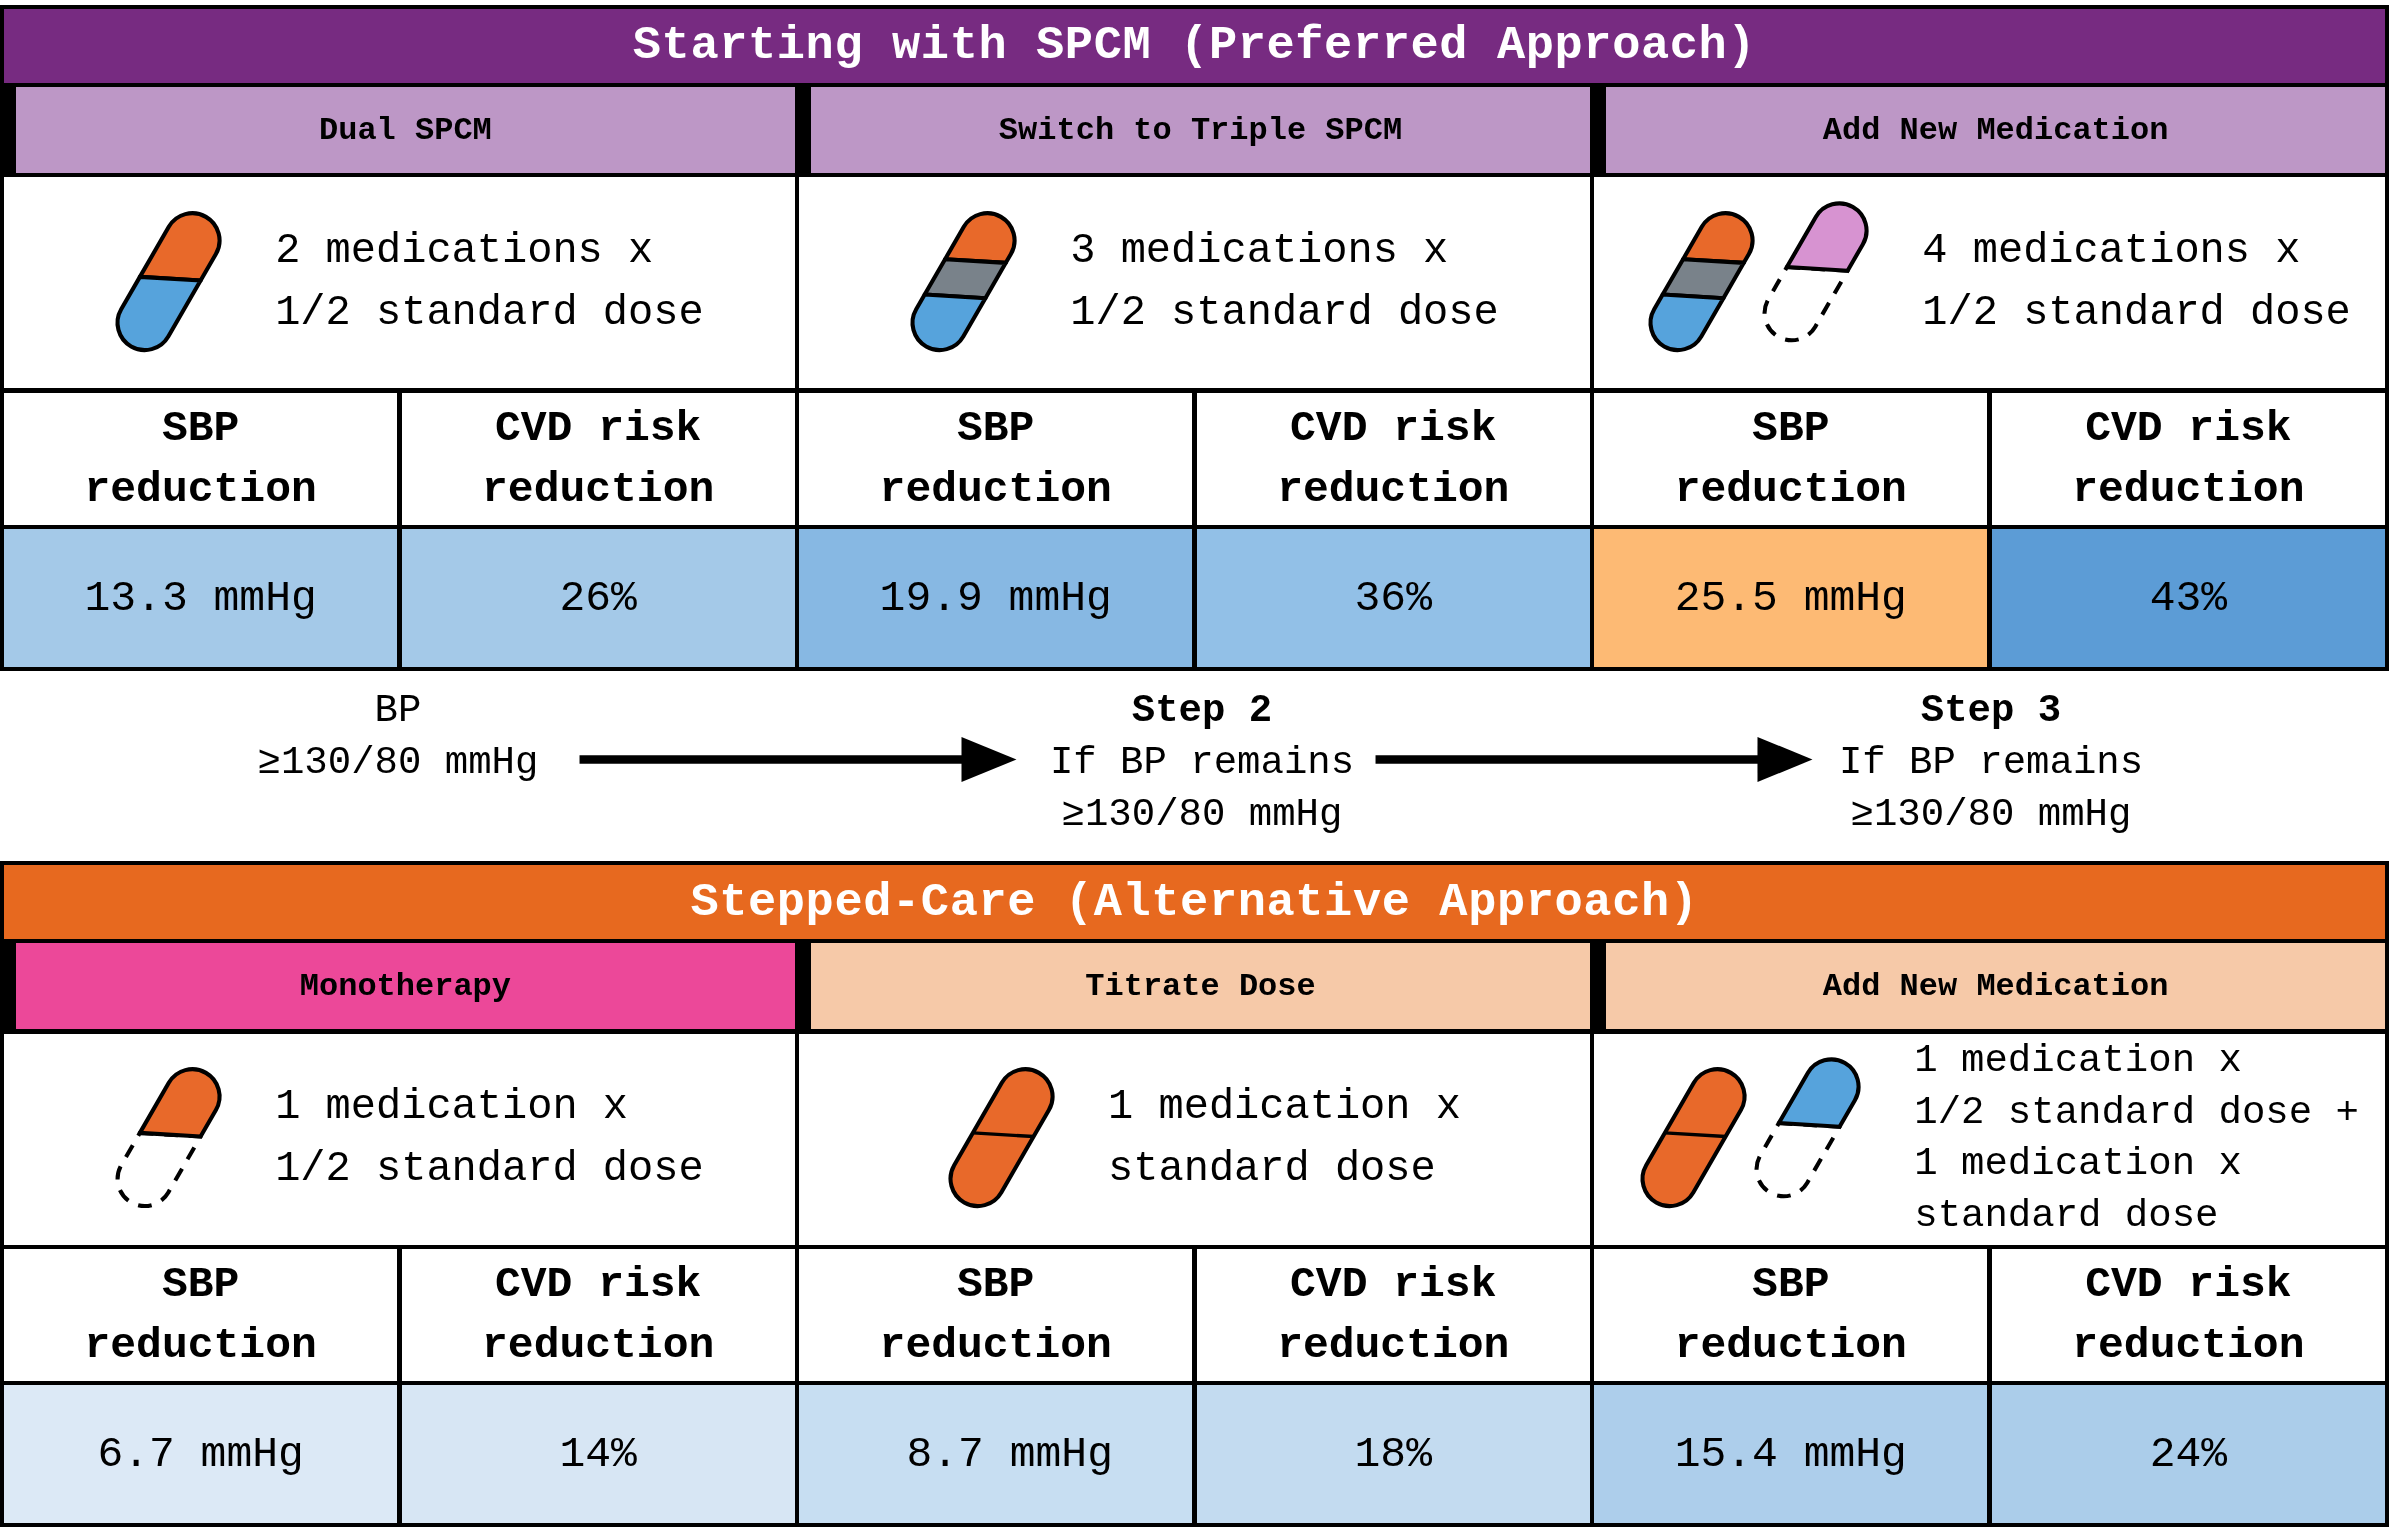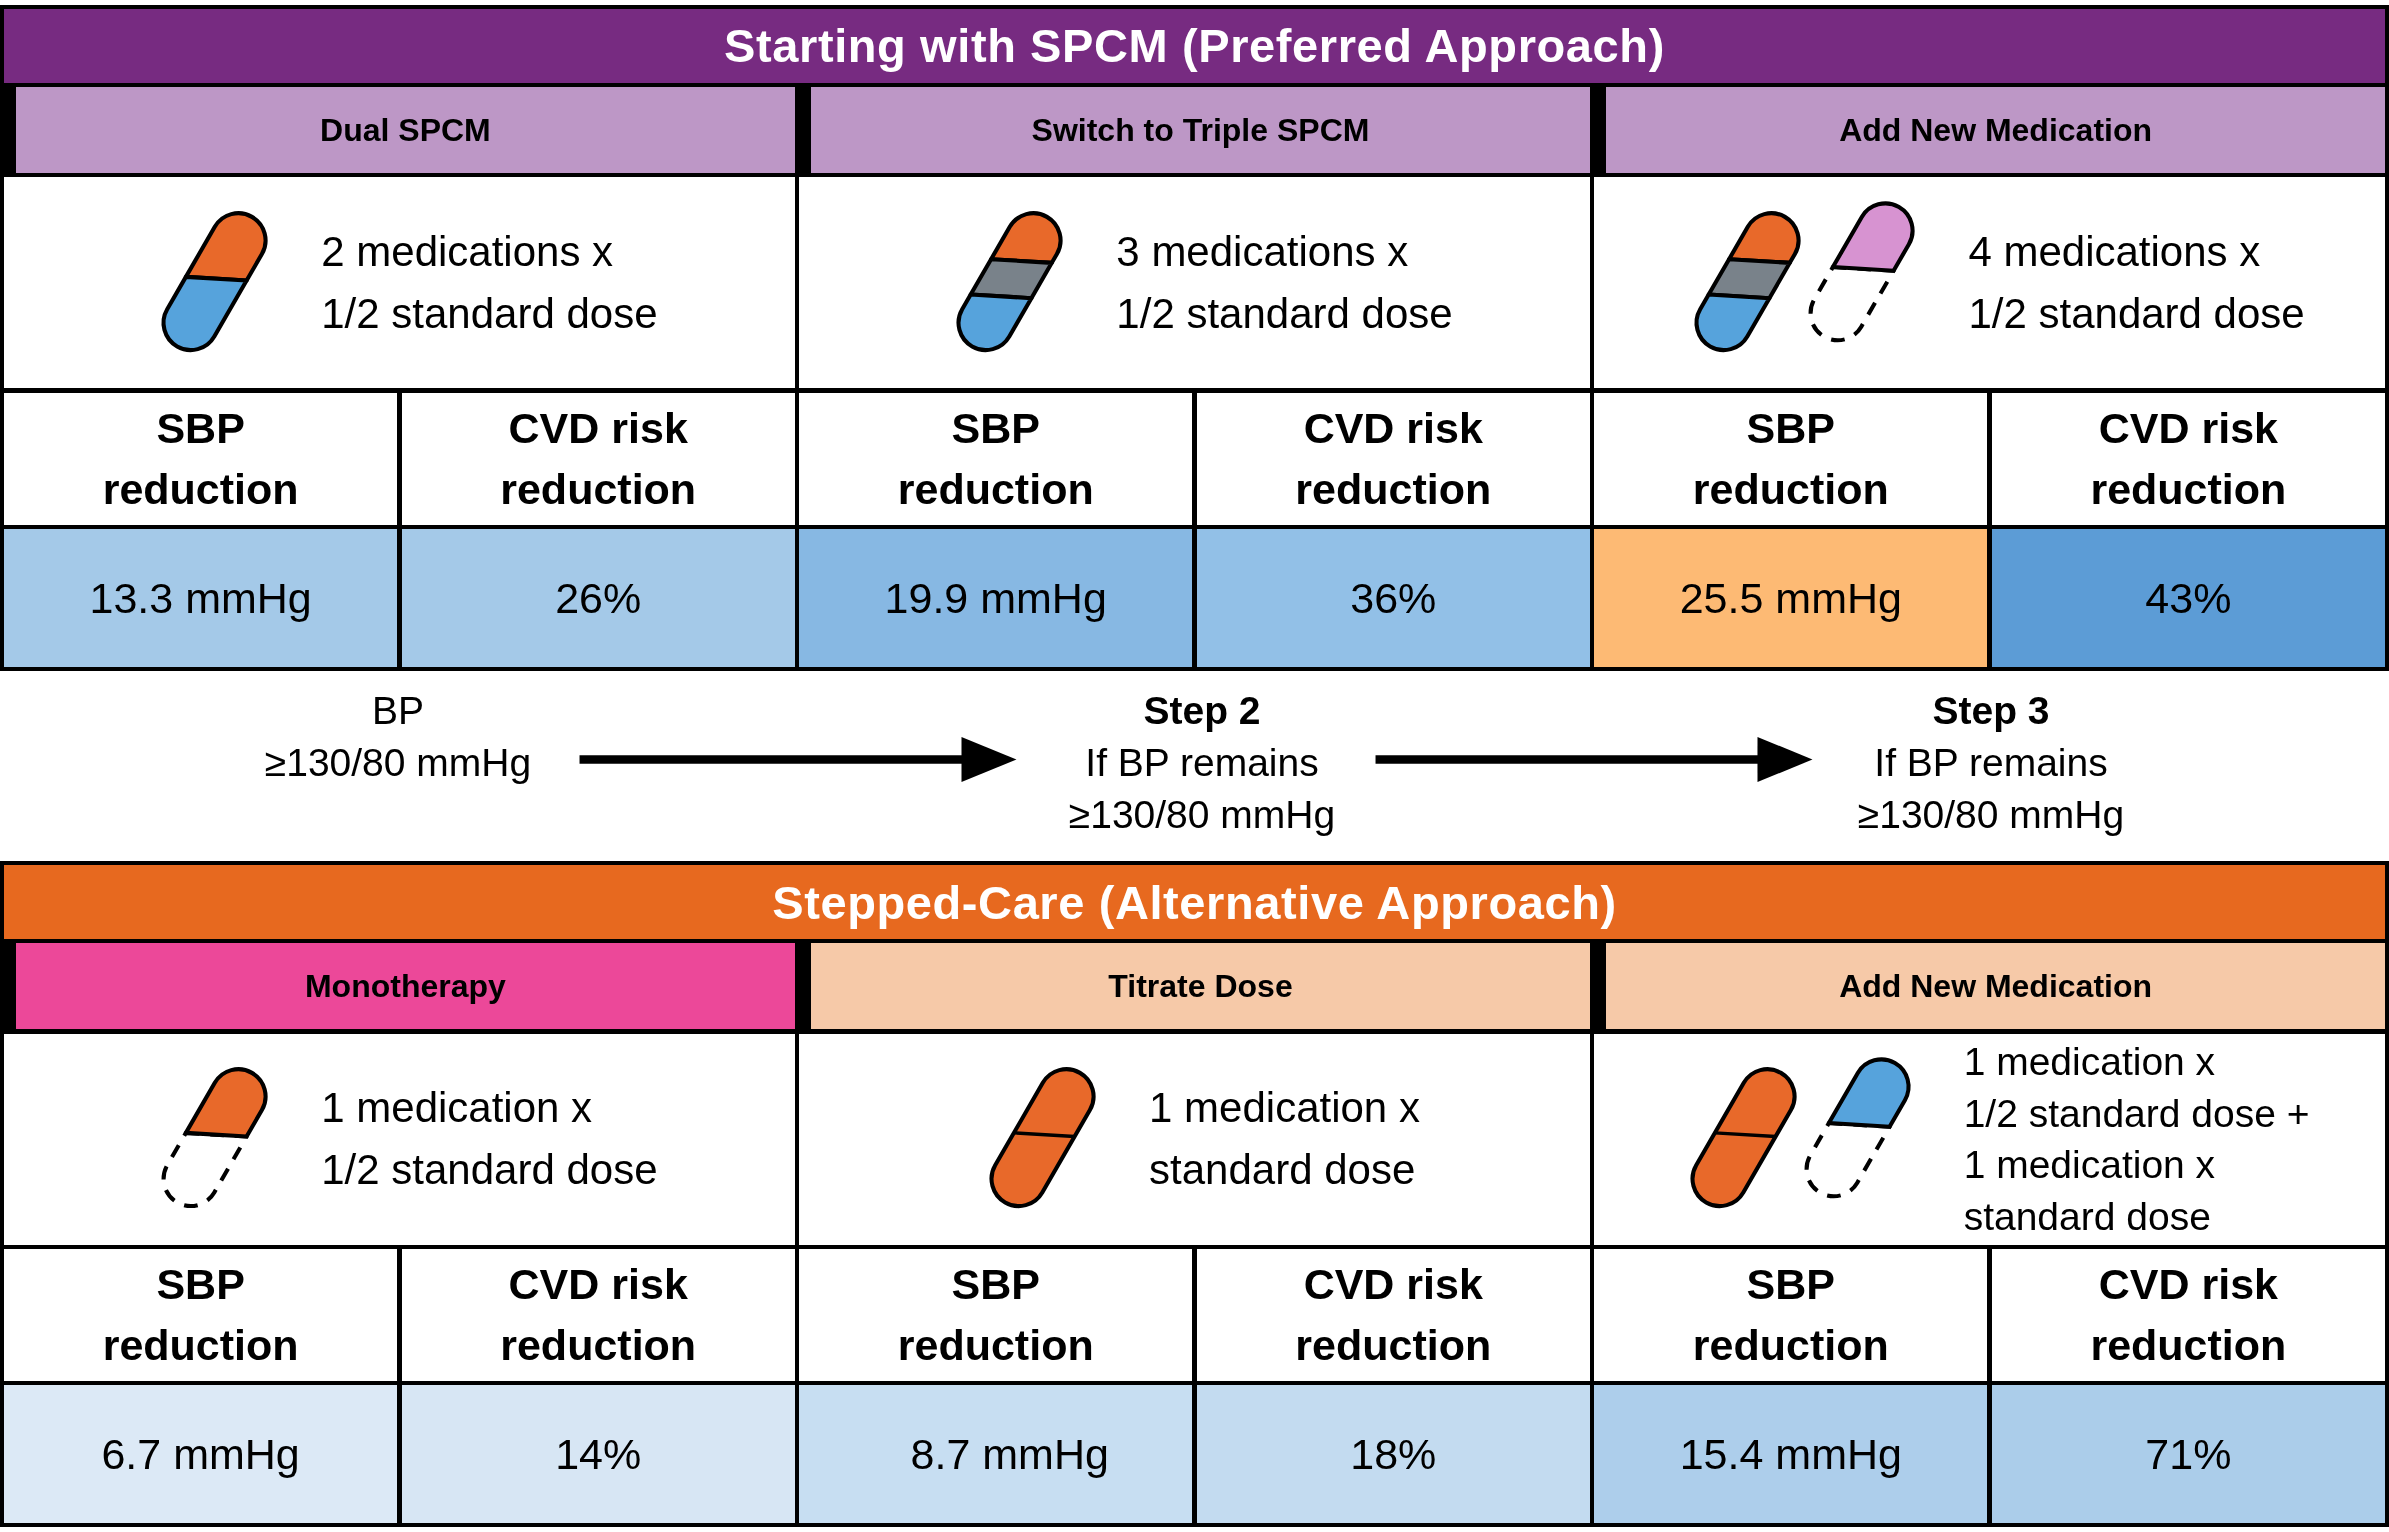--- a/index.html
+++ b/index.html
@@ -2,21 +2,21 @@
 <html style="font-size:9.8px"><head>
 <meta charset="utf-8">
 <style>
   html,body{margin:0;padding:0;background:#ffffff;}
   body{
     width:2389px;height:1533px;
     font-family:"Liberation Sans","DejaVu Sans",sans-serif;
     color:#000;
     -webkit-font-smoothing:antialiased;
   }
-  .figure{width:2389px;height:1164px;padding-top:4.9px;box-sizing:border-box;}
+  .figure{width:2389px;height:1164px;padding-top:4.9px;box-sizing:border-box;font-family:Liberation Mono, monospace;}
 
   
   .approach-table{
     display:grid;
     grid-template-columns:repeat(6,1fr);
     grid-template-rows:74px 86px 211px 132px 138px;
     gap:4.3px;
     background:#000;
     border:4.9px solid #000;
     box-sizing:border-box;
@@ -232,17 +232,17 @@
     <div class="cell metric-label">SBP
 reduction</div>
     <div class="cell metric-label">CVD risk
 reduction</div>
 
     <div class="cell metric-value" style="background-color: rgb(220, 233, 246);">6.7 mmHg</div>
     <div class="cell metric-value" style="background-color: rgb(215, 230, 244);">14%</div>
     <div class="cell metric-value" style="background-color: rgb(199, 222, 242); padding-left: 28px;">8.7 mmHg</div>
     <div class="cell metric-value" style="background-color: rgb(195, 219, 240);">18%</div>
     <div class="cell metric-value" style="background-color: rgb(173, 206, 235);">15.4 mmHg</div>
-    <div class="cell metric-value" style="background-color: rgb(171, 205, 234);">71%</div>
+    <div class="cell metric-value" style="background-color: rgb(171, 205, 234);">24%</div>
   </div>
 
 </div>
 
 
 </body></html>

